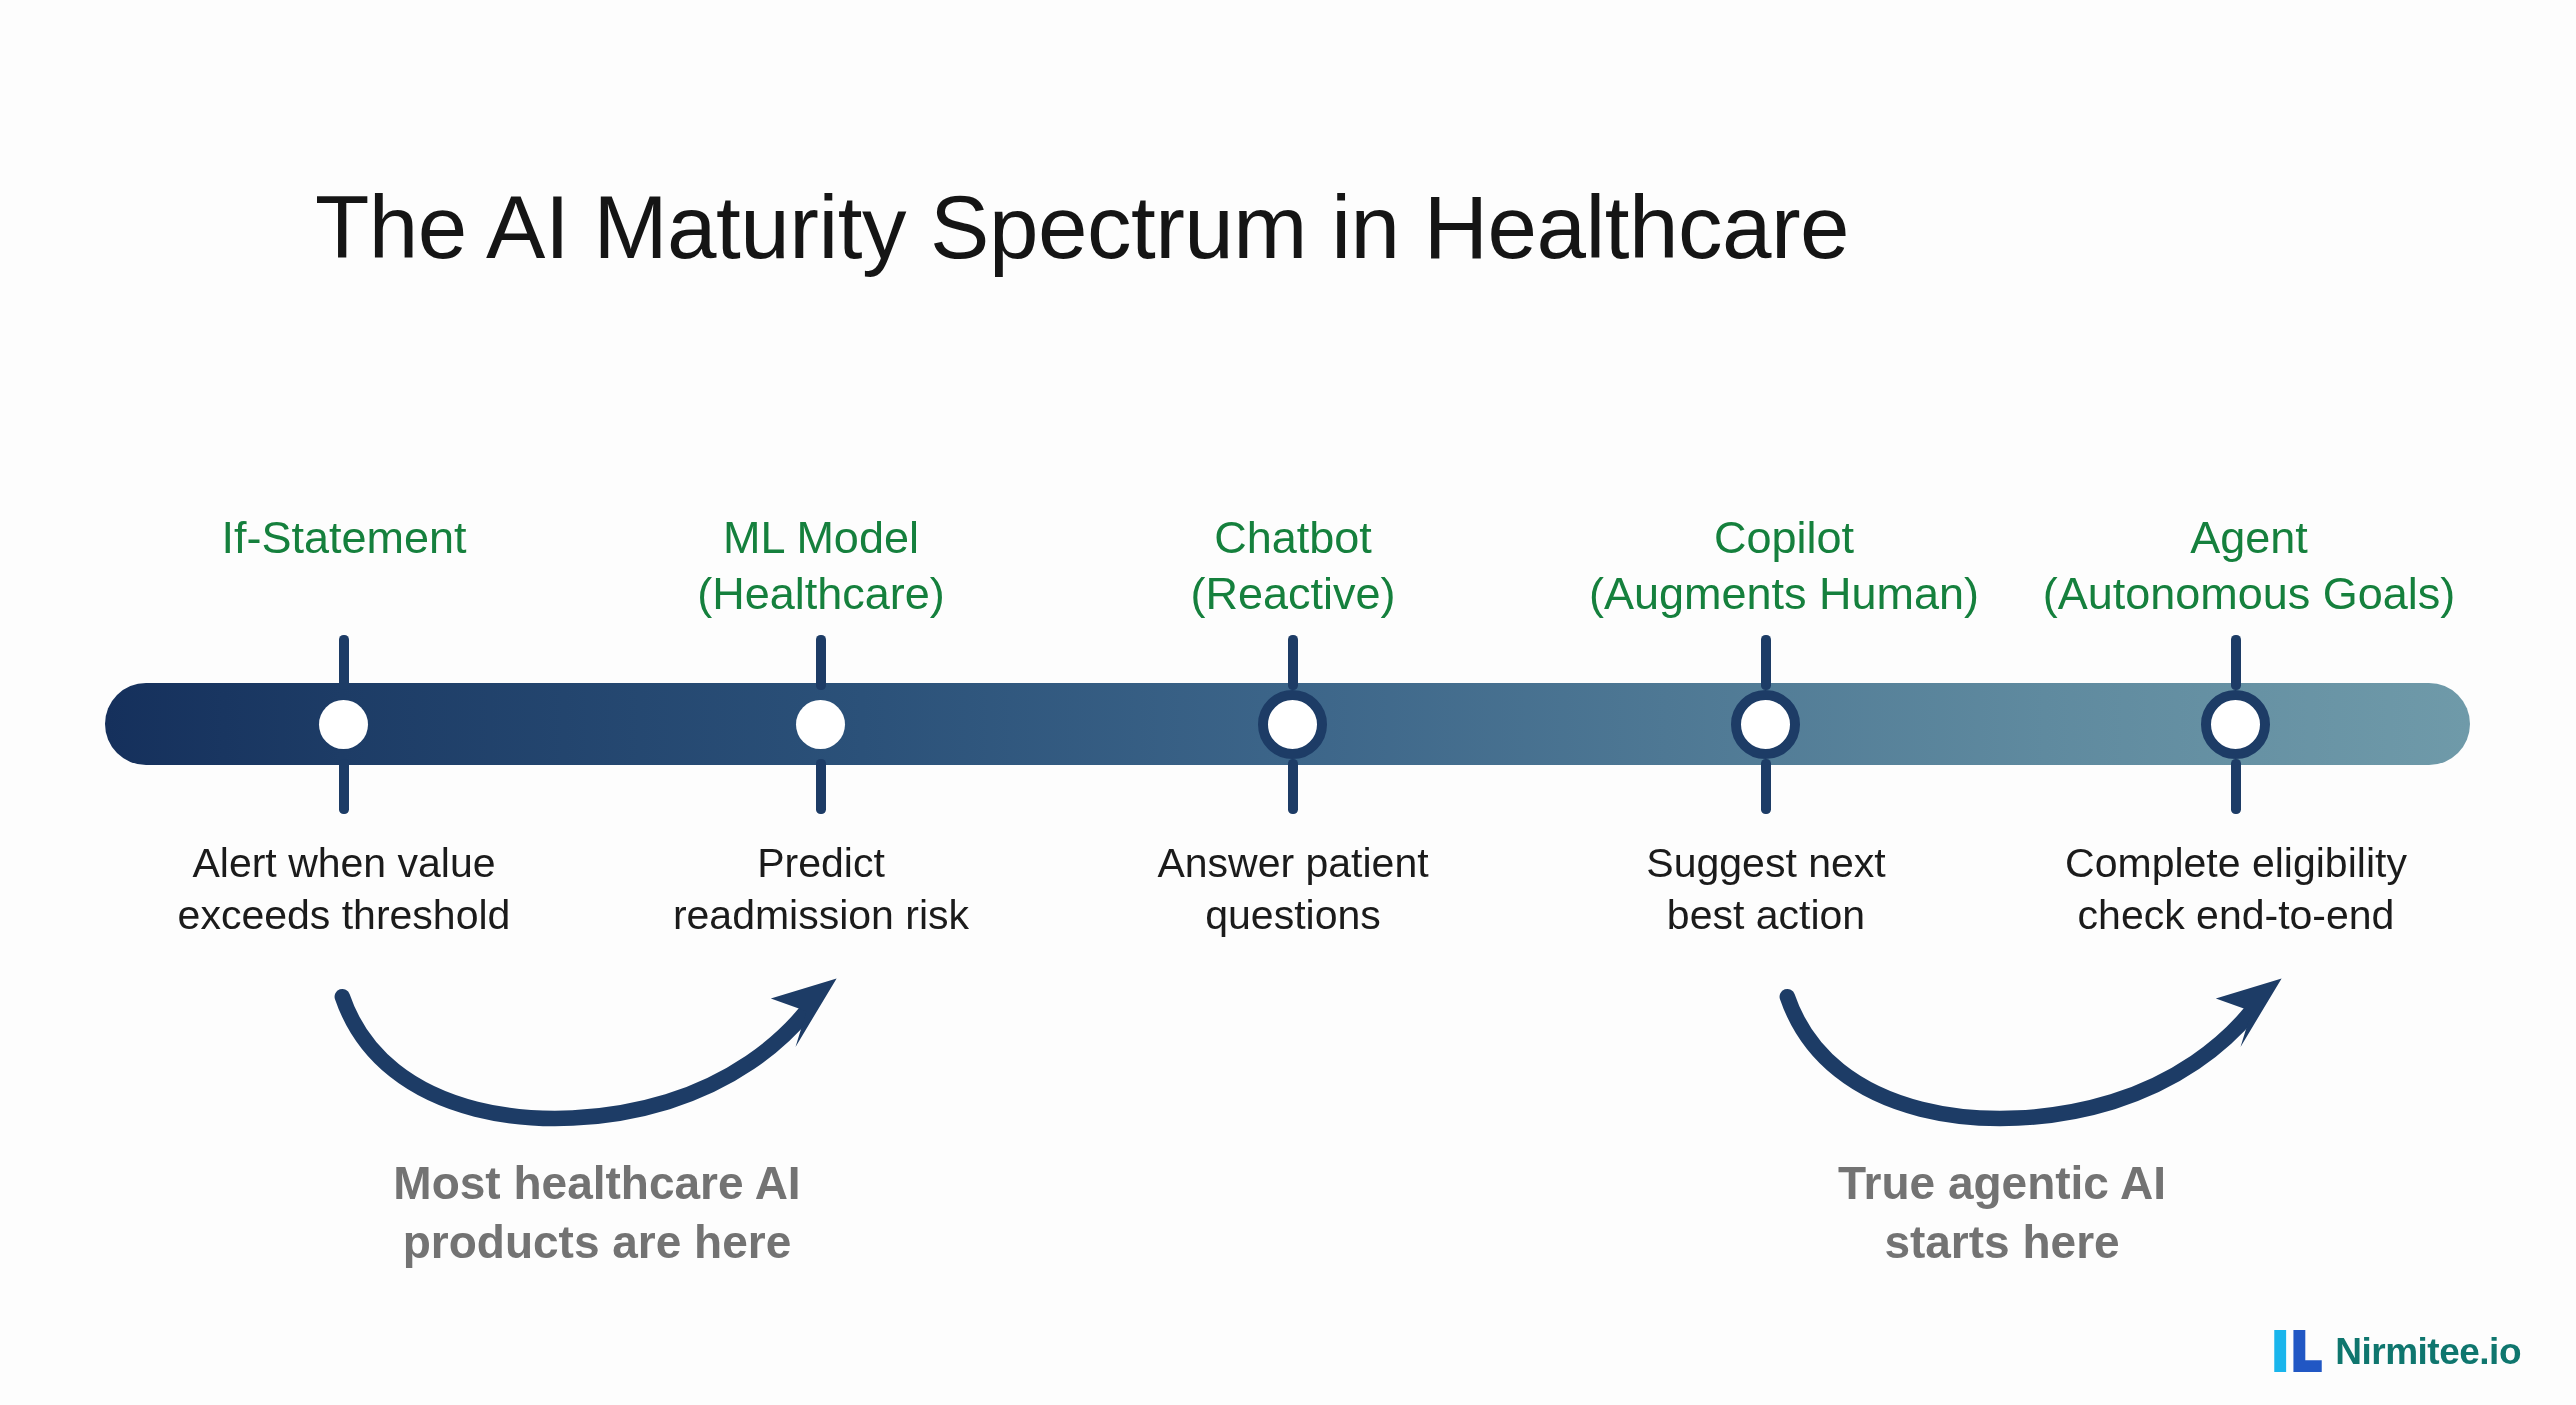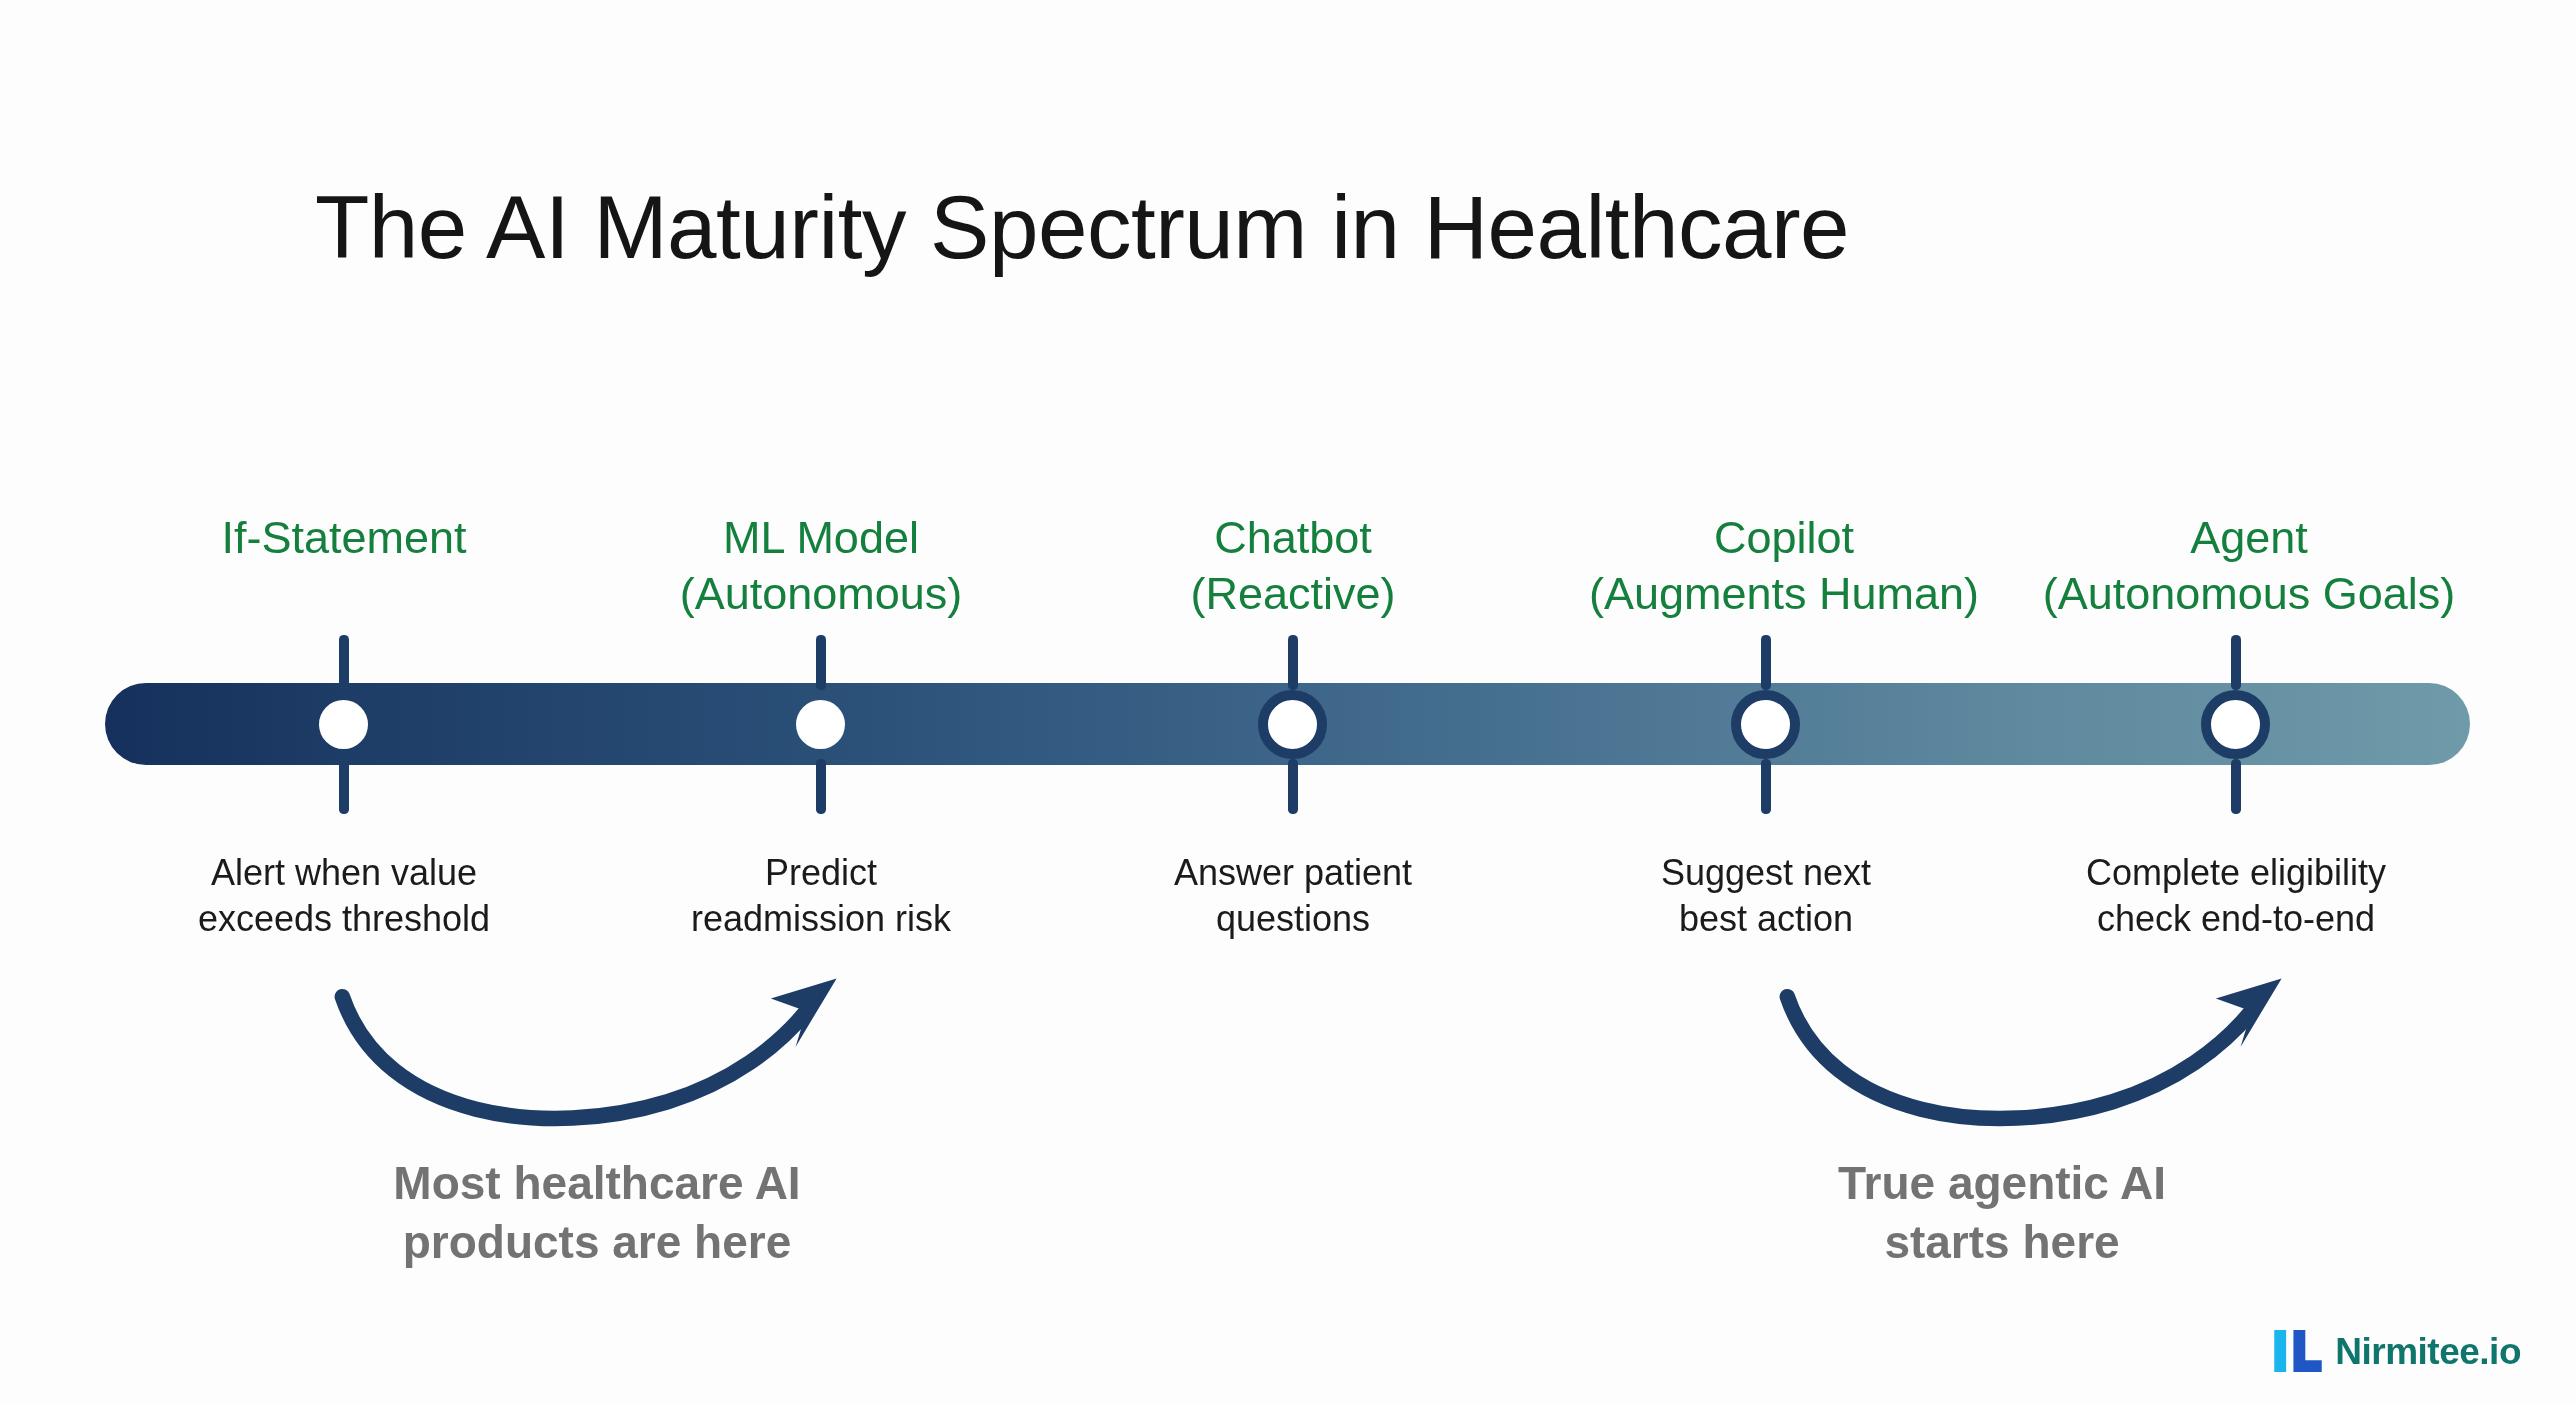--- a/index.html
+++ b/index.html
@@ -79,26 +79,25 @@
   }
   .node-label .l2 { display: block; }
 
   .node-desc {
     position: absolute;
     top: 837px;
     transform: translateX(-50%);
     width: 585px;
     left: 0;
     text-align: center;
-    font-size: 36px;
+    font-size: 41px;
     line-height: 1.28;
     color: #1b1b1b;
     font-weight: 400;
     white-space: nowrap;
-    margin-top: 13px;
   }
   .node-desc .l2 { display: block; }
 
   
   .tick-up {
     position: absolute;
     left: -4.6px;
     top: 635px;
     width: 9.1px;
     height: 55px;
@@ -178,21 +177,21 @@
 
   <div id="nodes">
       <div class="node" style="left: 344px;">
         <div class="node-label" style="left: 0px;"><span>If-Statement</span></div>
         <div class="tick-up"></div>
         <div class="dot"></div>
         <div class="tick-down"></div>
         <div class="node-desc"><span>Alert when value</span><span class="l2">exceeds threshold</span></div>
       </div>
       <div class="node" style="left: 821px;">
-        <div class="node-label" style="left: 0px;"><span>ML Model</span><span class="l2">(Autonomous)</span></div>
+        <div class="node-label" style="left: 0px;"><span>ML Model</span><span class="l2">(Healthcare)</span></div>
         <div class="tick-up"></div>
         <div class="dot"></div>
         <div class="tick-down"></div>
         <div class="node-desc"><span>Predict</span><span class="l2">readmission risk</span></div>
       </div>
       <div class="node" style="left: 1293px;">
         <div class="node-label" style="left: 0px;"><span>Chatbot</span><span class="l2">(Reactive)</span></div>
         <div class="tick-up"></div>
         <div class="dot ringed"></div>
         <div class="tick-down"></div>

